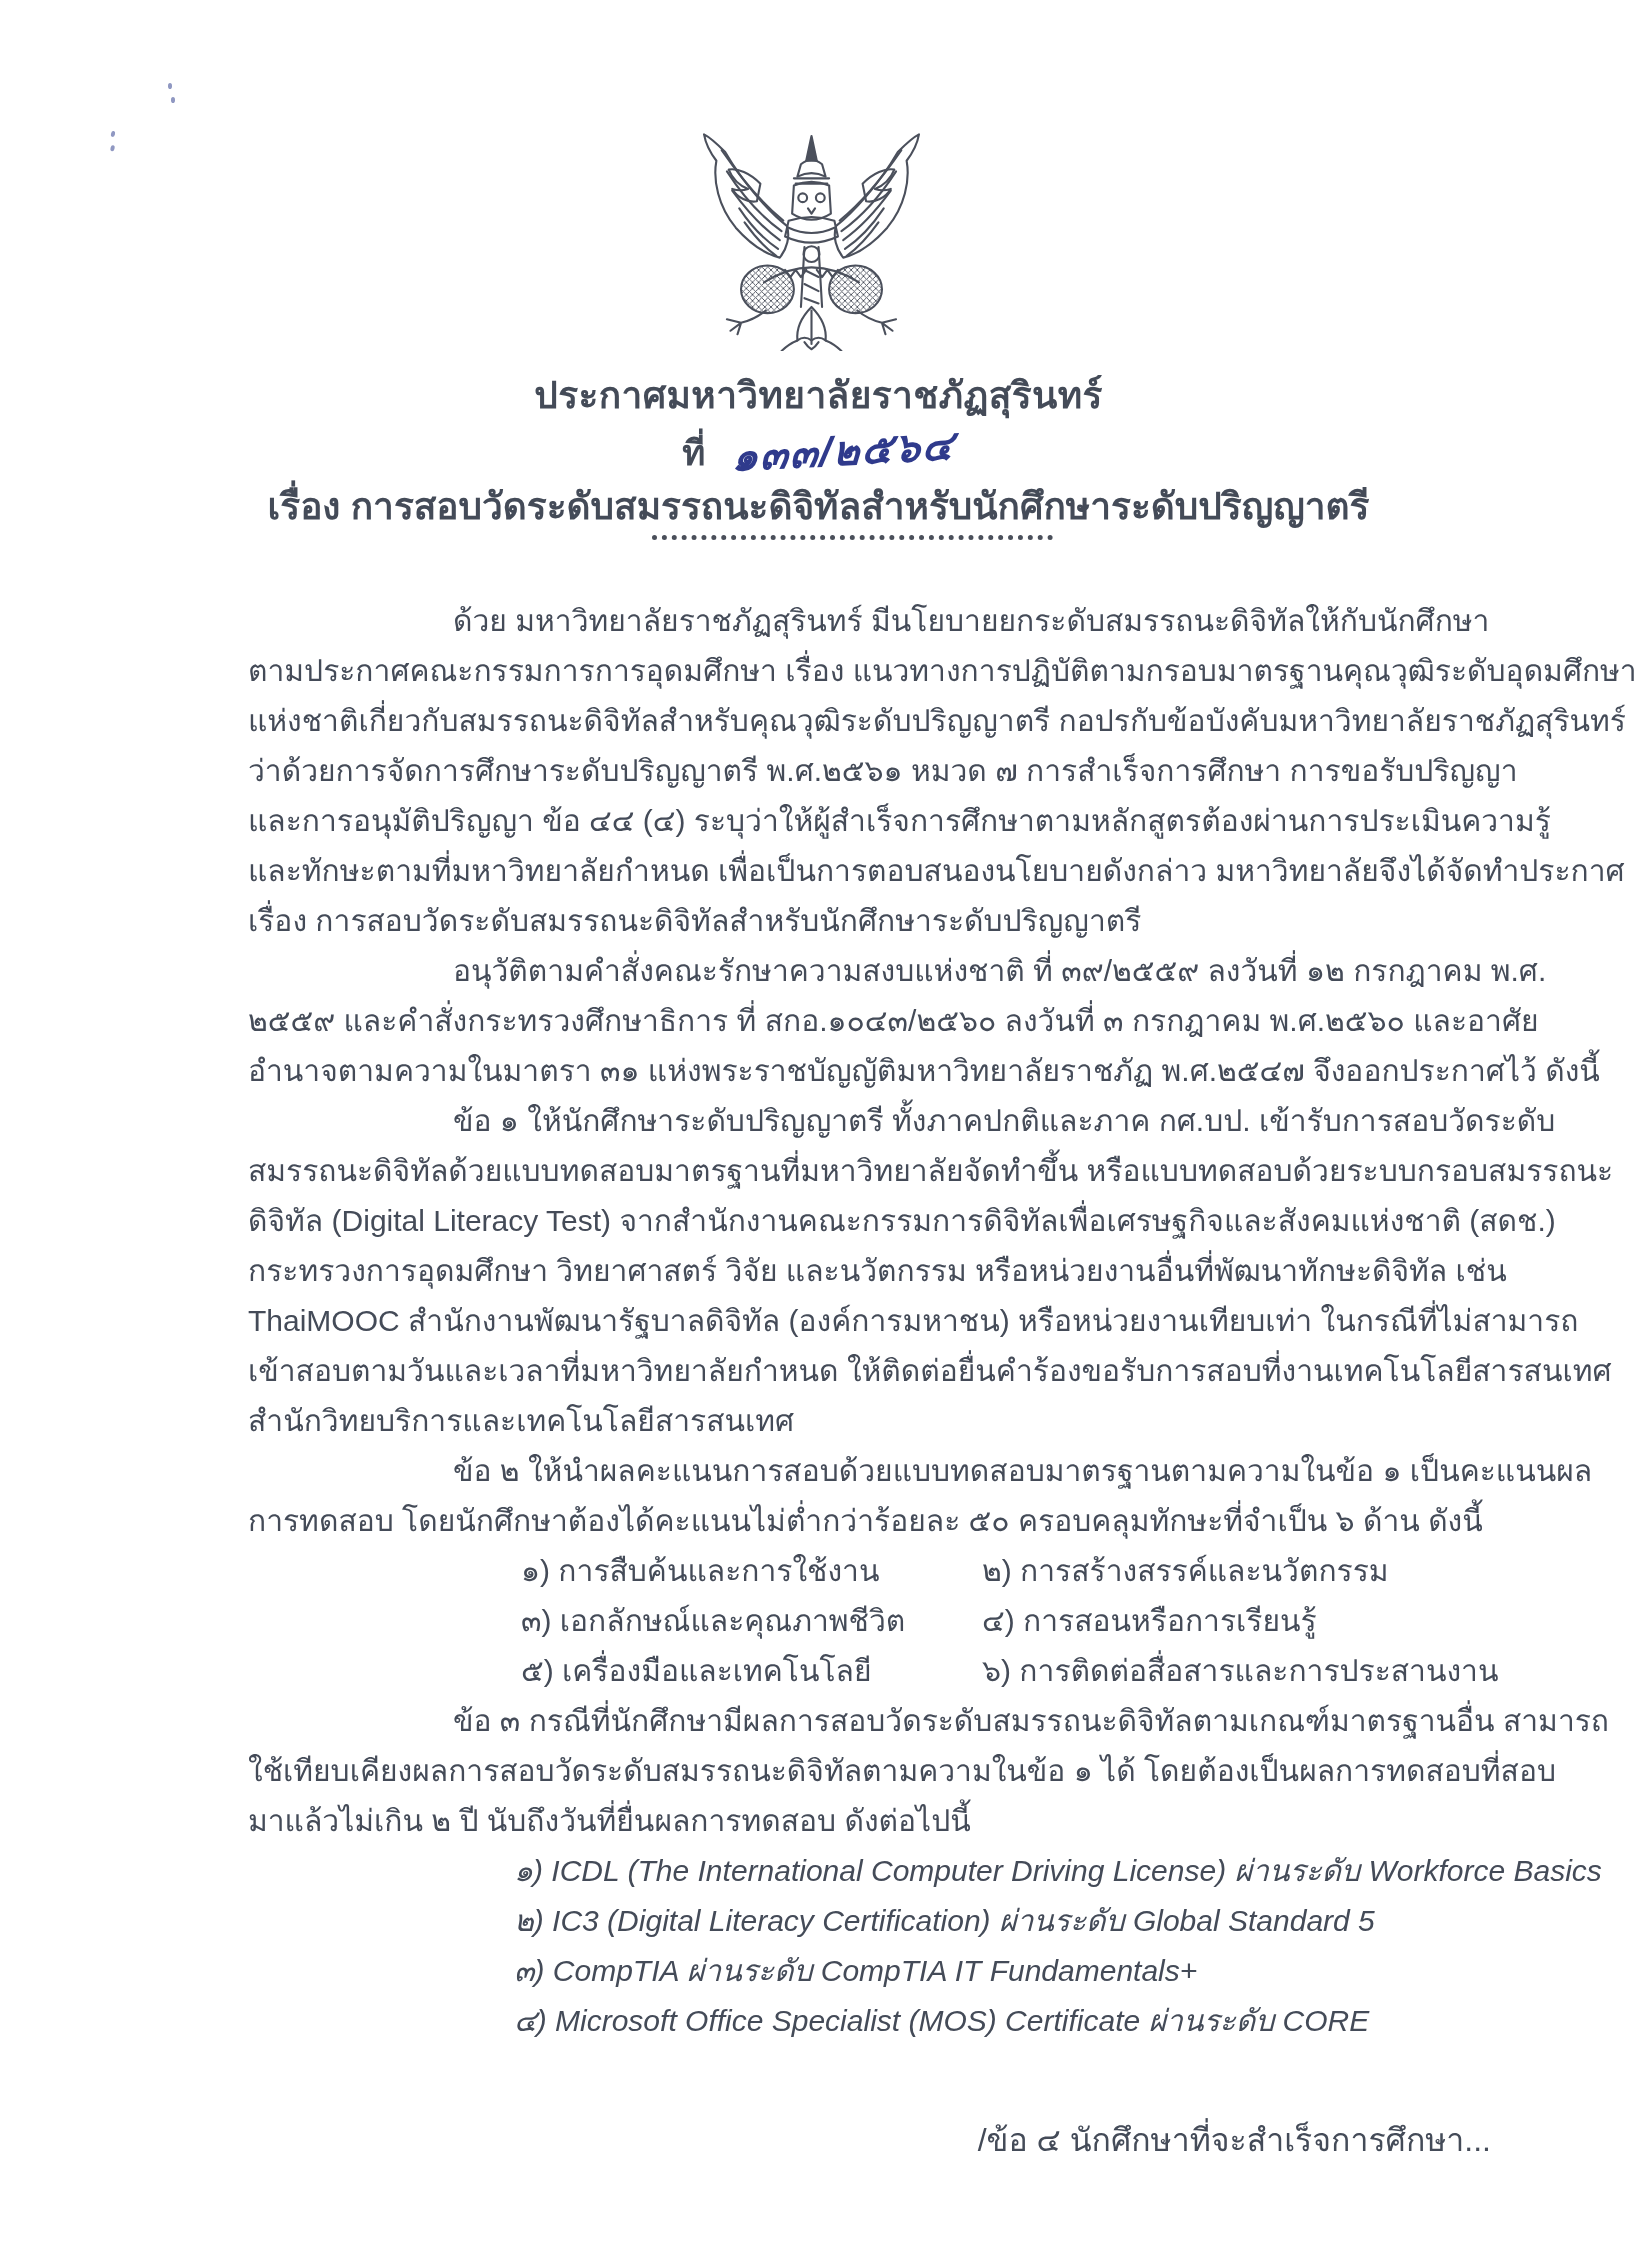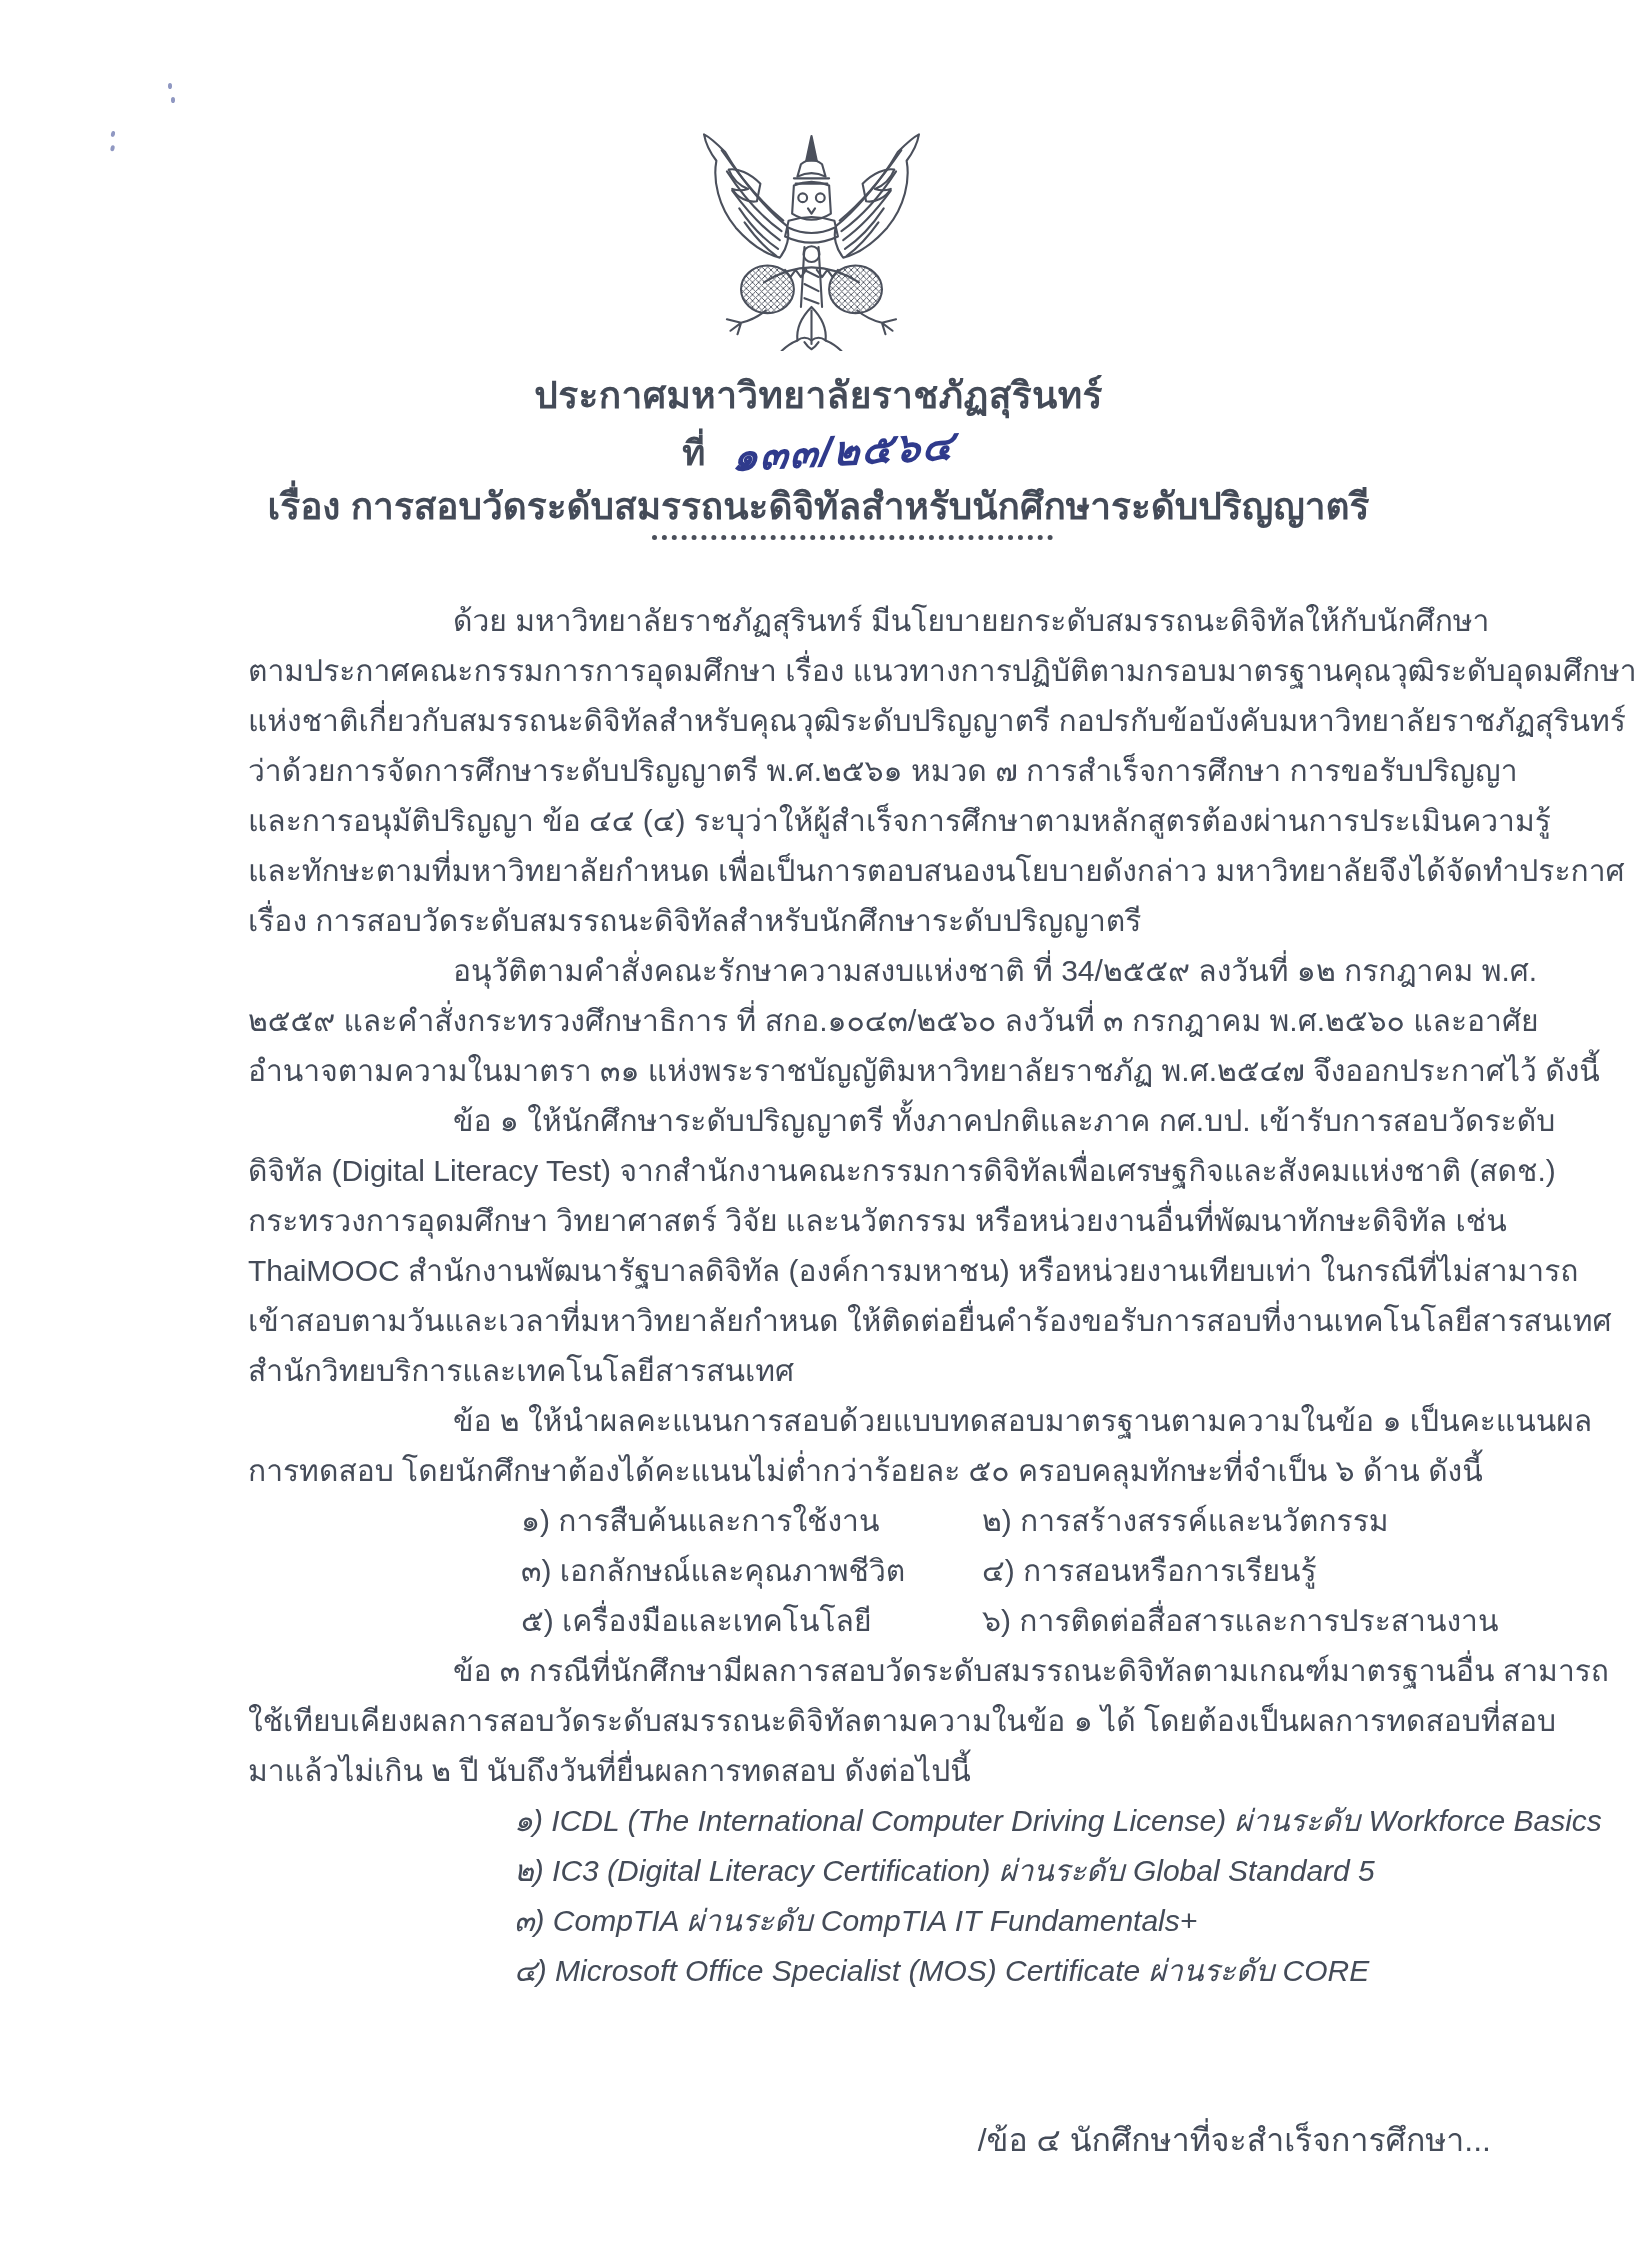--- a/index.html
+++ b/index.html
@@ -126,27 +126,28 @@
         <div class="line">ด้วย มหาวิทยาลัยราชภัฏสุรินทร์ มีนโยบายยกระดับสมรรถนะดิจิทัลให้กับนักศึกษา</div>
         <div class="line">ตามประกาศคณะกรรมการการอุดมศึกษา เรื่อง แนวทางการปฏิบัติตามกรอบมาตรฐานคุณวุฒิระดับอุดมศึกษา</div>
         <div class="line">แห่งชาติเกี่ยวกับสมรรถนะดิจิทัลสำหรับคุณวุฒิระดับปริญญาตรี กอปรกับข้อบังคับมหาวิทยาลัยราชภัฏสุรินทร์</div>
         <div class="line">ว่าด้วยการจัดการศึกษาระดับปริญญาตรี พ.ศ.๒๕๖๑ หมวด ๗ การสำเร็จการศึกษา การขอรับปริญญา</div>
         <div class="line">และการอนุมัติปริญญา ข้อ ๔๔ (๔) ระบุว่าให้ผู้สำเร็จการศึกษาตามหลักสูตรต้องผ่านการประเมินความรู้</div>
         <div class="line">และทักษะตามที่มหาวิทยาลัยกำหนด เพื่อเป็นการตอบสนองนโยบายดังกล่าว มหาวิทยาลัยจึงได้จัดทำประกาศ</div>
         <div class="line">เรื่อง การสอบวัดระดับสมรรถนะดิจิทัลสำหรับนักศึกษาระดับปริญญาตรี</div>
       </div>
 
     <div class="para">
-        <div class="line">อนุวัติตามคำสั่งคณะรักษาความสงบแห่งชาติ ที่ 34/๒๕๕๙ ลงวันที่ ๑๒ กรกฎาคม พ.ศ.</div>
+        <div class="line">อนุวัติตามคำสั่งคณะรักษาความสงบแห่งชาติ ที่ ๓๙/๒๕๕๙ ลงวันที่ ๑๒ กรกฎาคม พ.ศ.</div>
         <div class="line">๒๕๕๙ และคำสั่งกระทรวงศึกษาธิการ ที่ สกอ.๑๐๔๓/๒๕๖๐ ลงวันที่ ๓ กรกฎาคม พ.ศ.๒๕๖๐ และอาศัย</div>
         <div class="line">อำนาจตามความในมาตรา ๓๑ แห่งพระราชบัญญัติมหาวิทยาลัยราชภัฏ พ.ศ.๒๕๔๗ จึงออกประกาศไว้ ดังนี้</div>
       </div>
 
     <div class="para">
         <div class="line">ข้อ ๑ ให้นักศึกษาระดับปริญญาตรี ทั้งภาคปกติและภาค กศ.บป. เข้ารับการสอบวัดระดับ</div>
+        <div class="line">สมรรถนะดิจิทัลด้วยแบบทดสอบมาตรฐานที่มหาวิทยาลัยจัดทำขึ้น หรือแบบทดสอบด้วยระบบกรอบสมรรถนะ</div>
         <div class="line">ดิจิทัล (Digital Literacy Test) จากสำนักงานคณะกรรมการดิจิทัลเพื่อเศรษฐกิจและสังคมแห่งชาติ (สดช.)</div>
         <div class="line">กระทรวงการอุดมศึกษา วิทยาศาสตร์ วิจัย และนวัตกรรม หรือหน่วยงานอื่นที่พัฒนาทักษะดิจิทัล เช่น</div>
         <div class="line">ThaiMOOC สำนักงานพัฒนารัฐบาลดิจิทัล (องค์การมหาชน) หรือหน่วยงานเทียบเท่า ในกรณีที่ไม่สามารถ</div>
         <div class="line">เข้าสอบตามวันและเวลาที่มหาวิทยาลัยกำหนด ให้ติดต่อยื่นคำร้องขอรับการสอบที่งานเทคโนโลยีสารสนเทศ</div>
         <div class="line">สำนักวิทยบริการและเทคโนโลยีสารสนเทศ</div>
       </div>
 
     <div class="para">
         <div class="line">ข้อ ๒ ให้นำผลคะแนนการสอบด้วยแบบทดสอบมาตรฐานตามความในข้อ ๑ เป็นคะแนนผล</div>
         <div class="line">การทดสอบ โดยนักศึกษาต้องได้คะแนนไม่ต่ำกว่าร้อยละ ๕๐ ครอบคลุมทักษะที่จำเป็น ๖ ด้าน ดังนี้</div>

